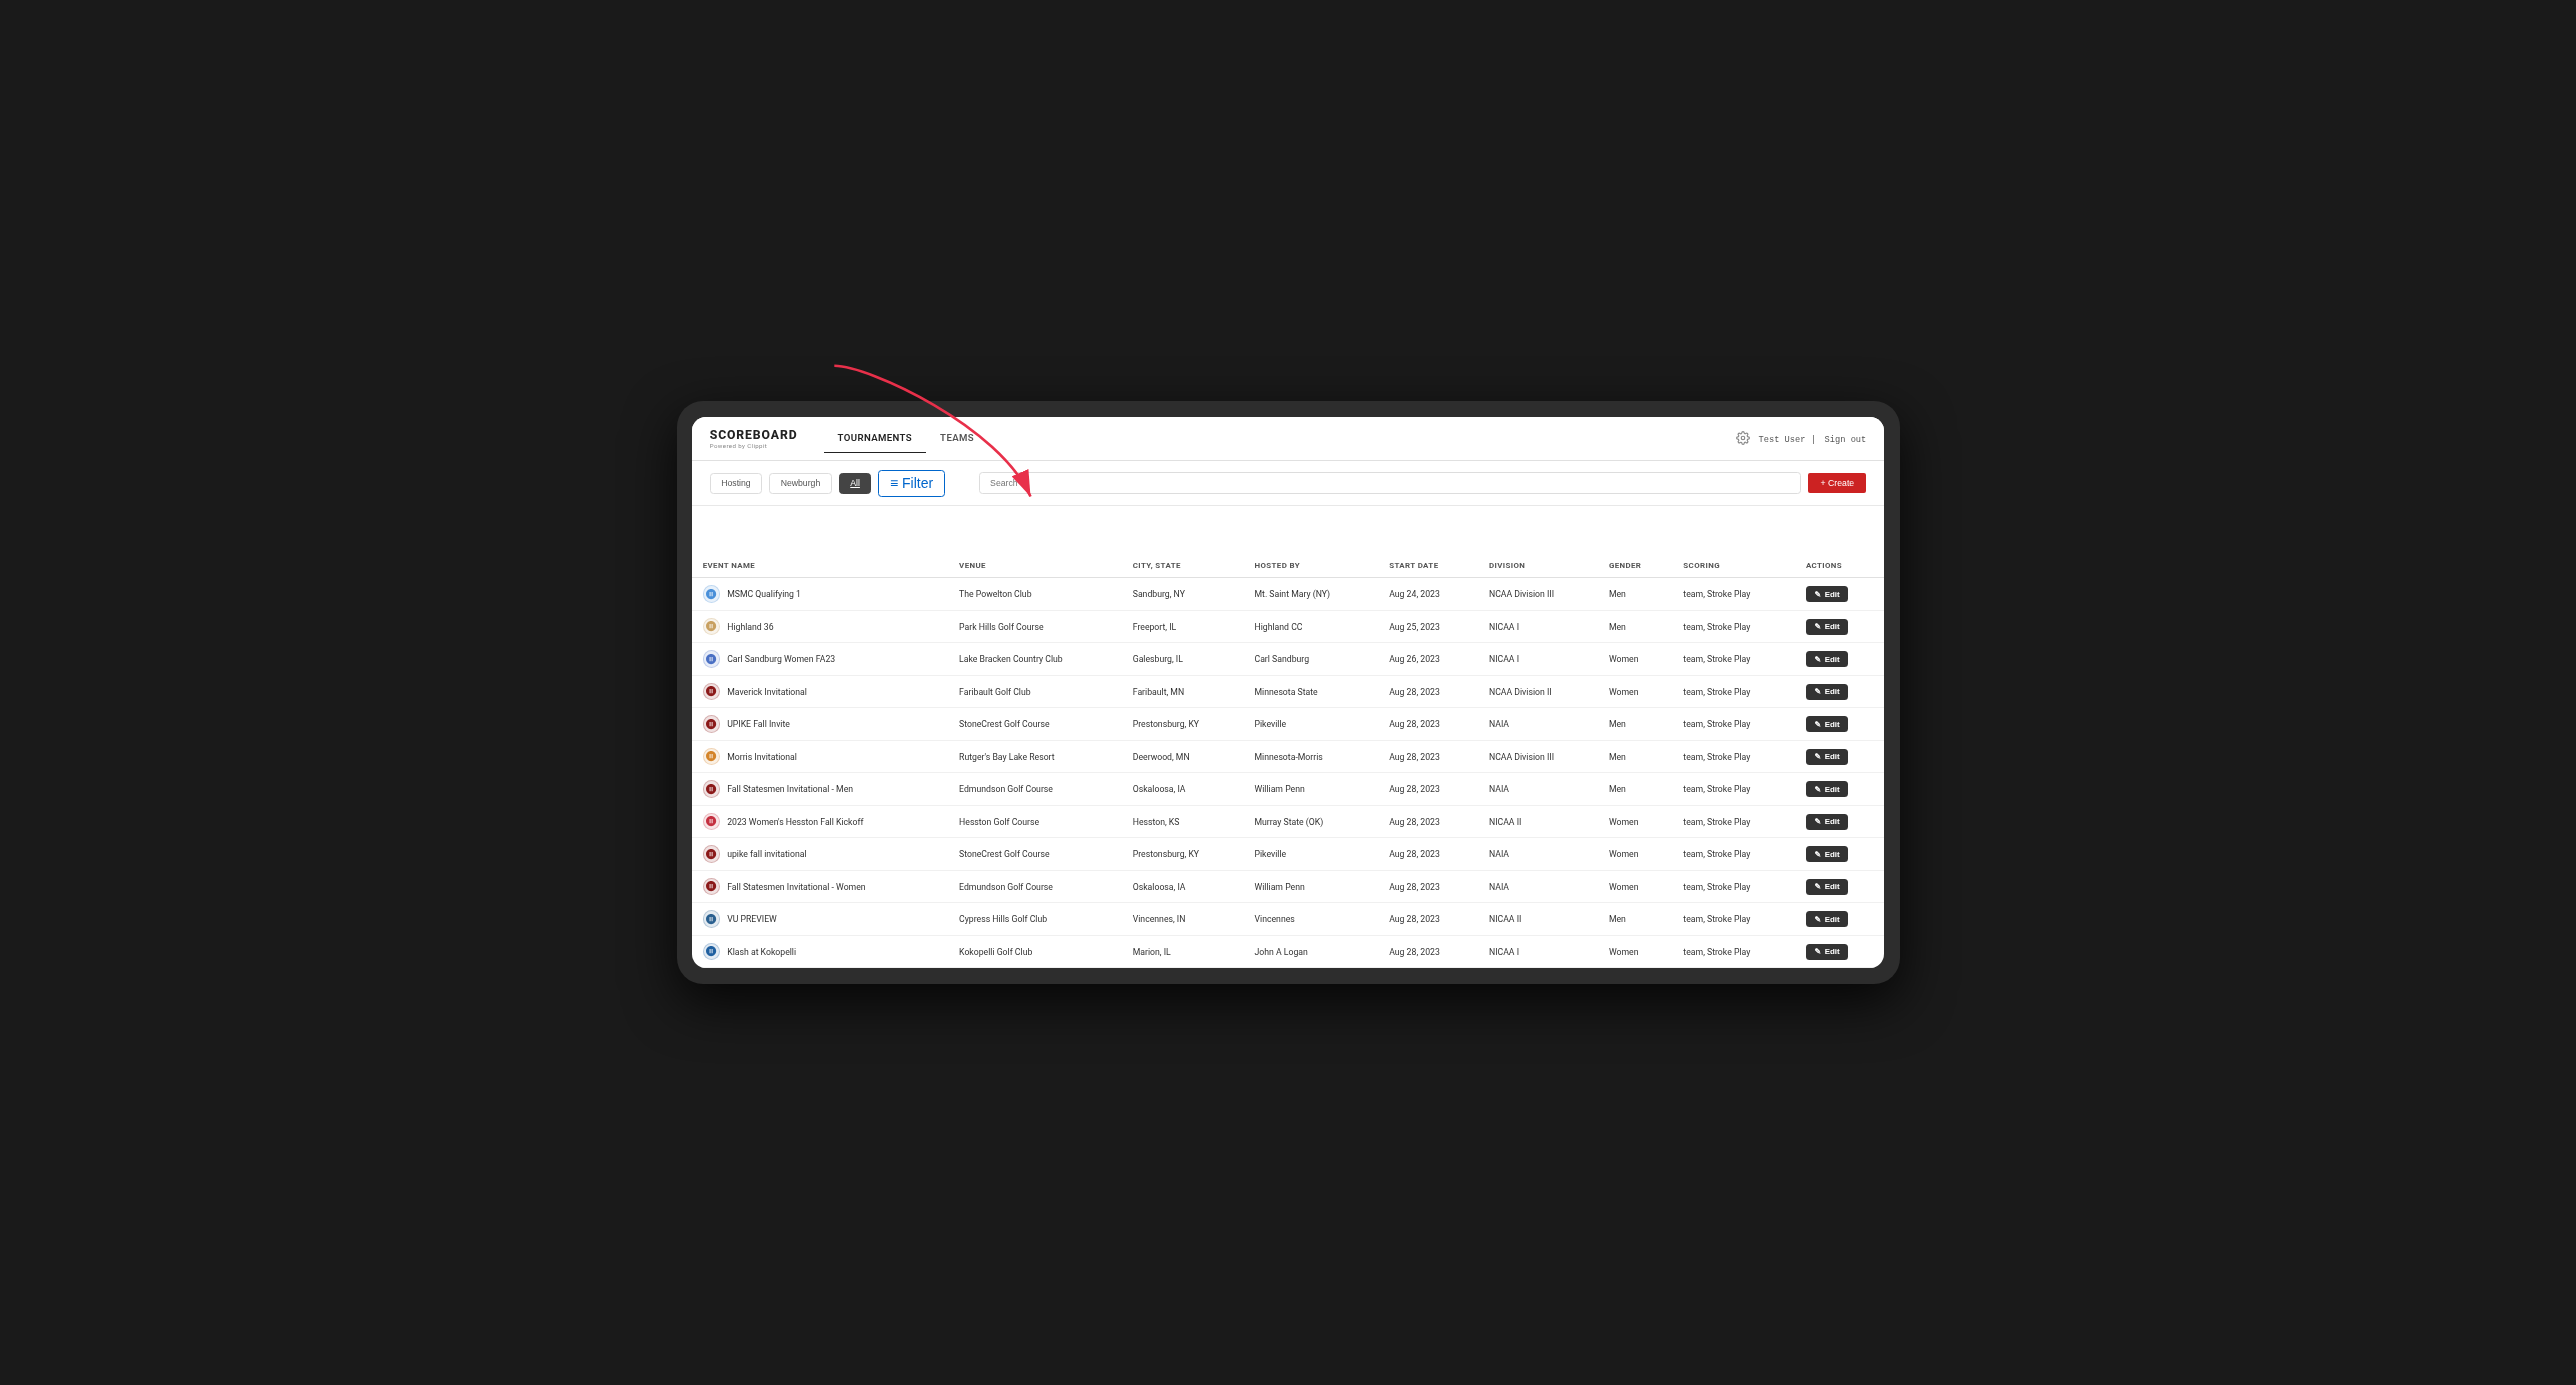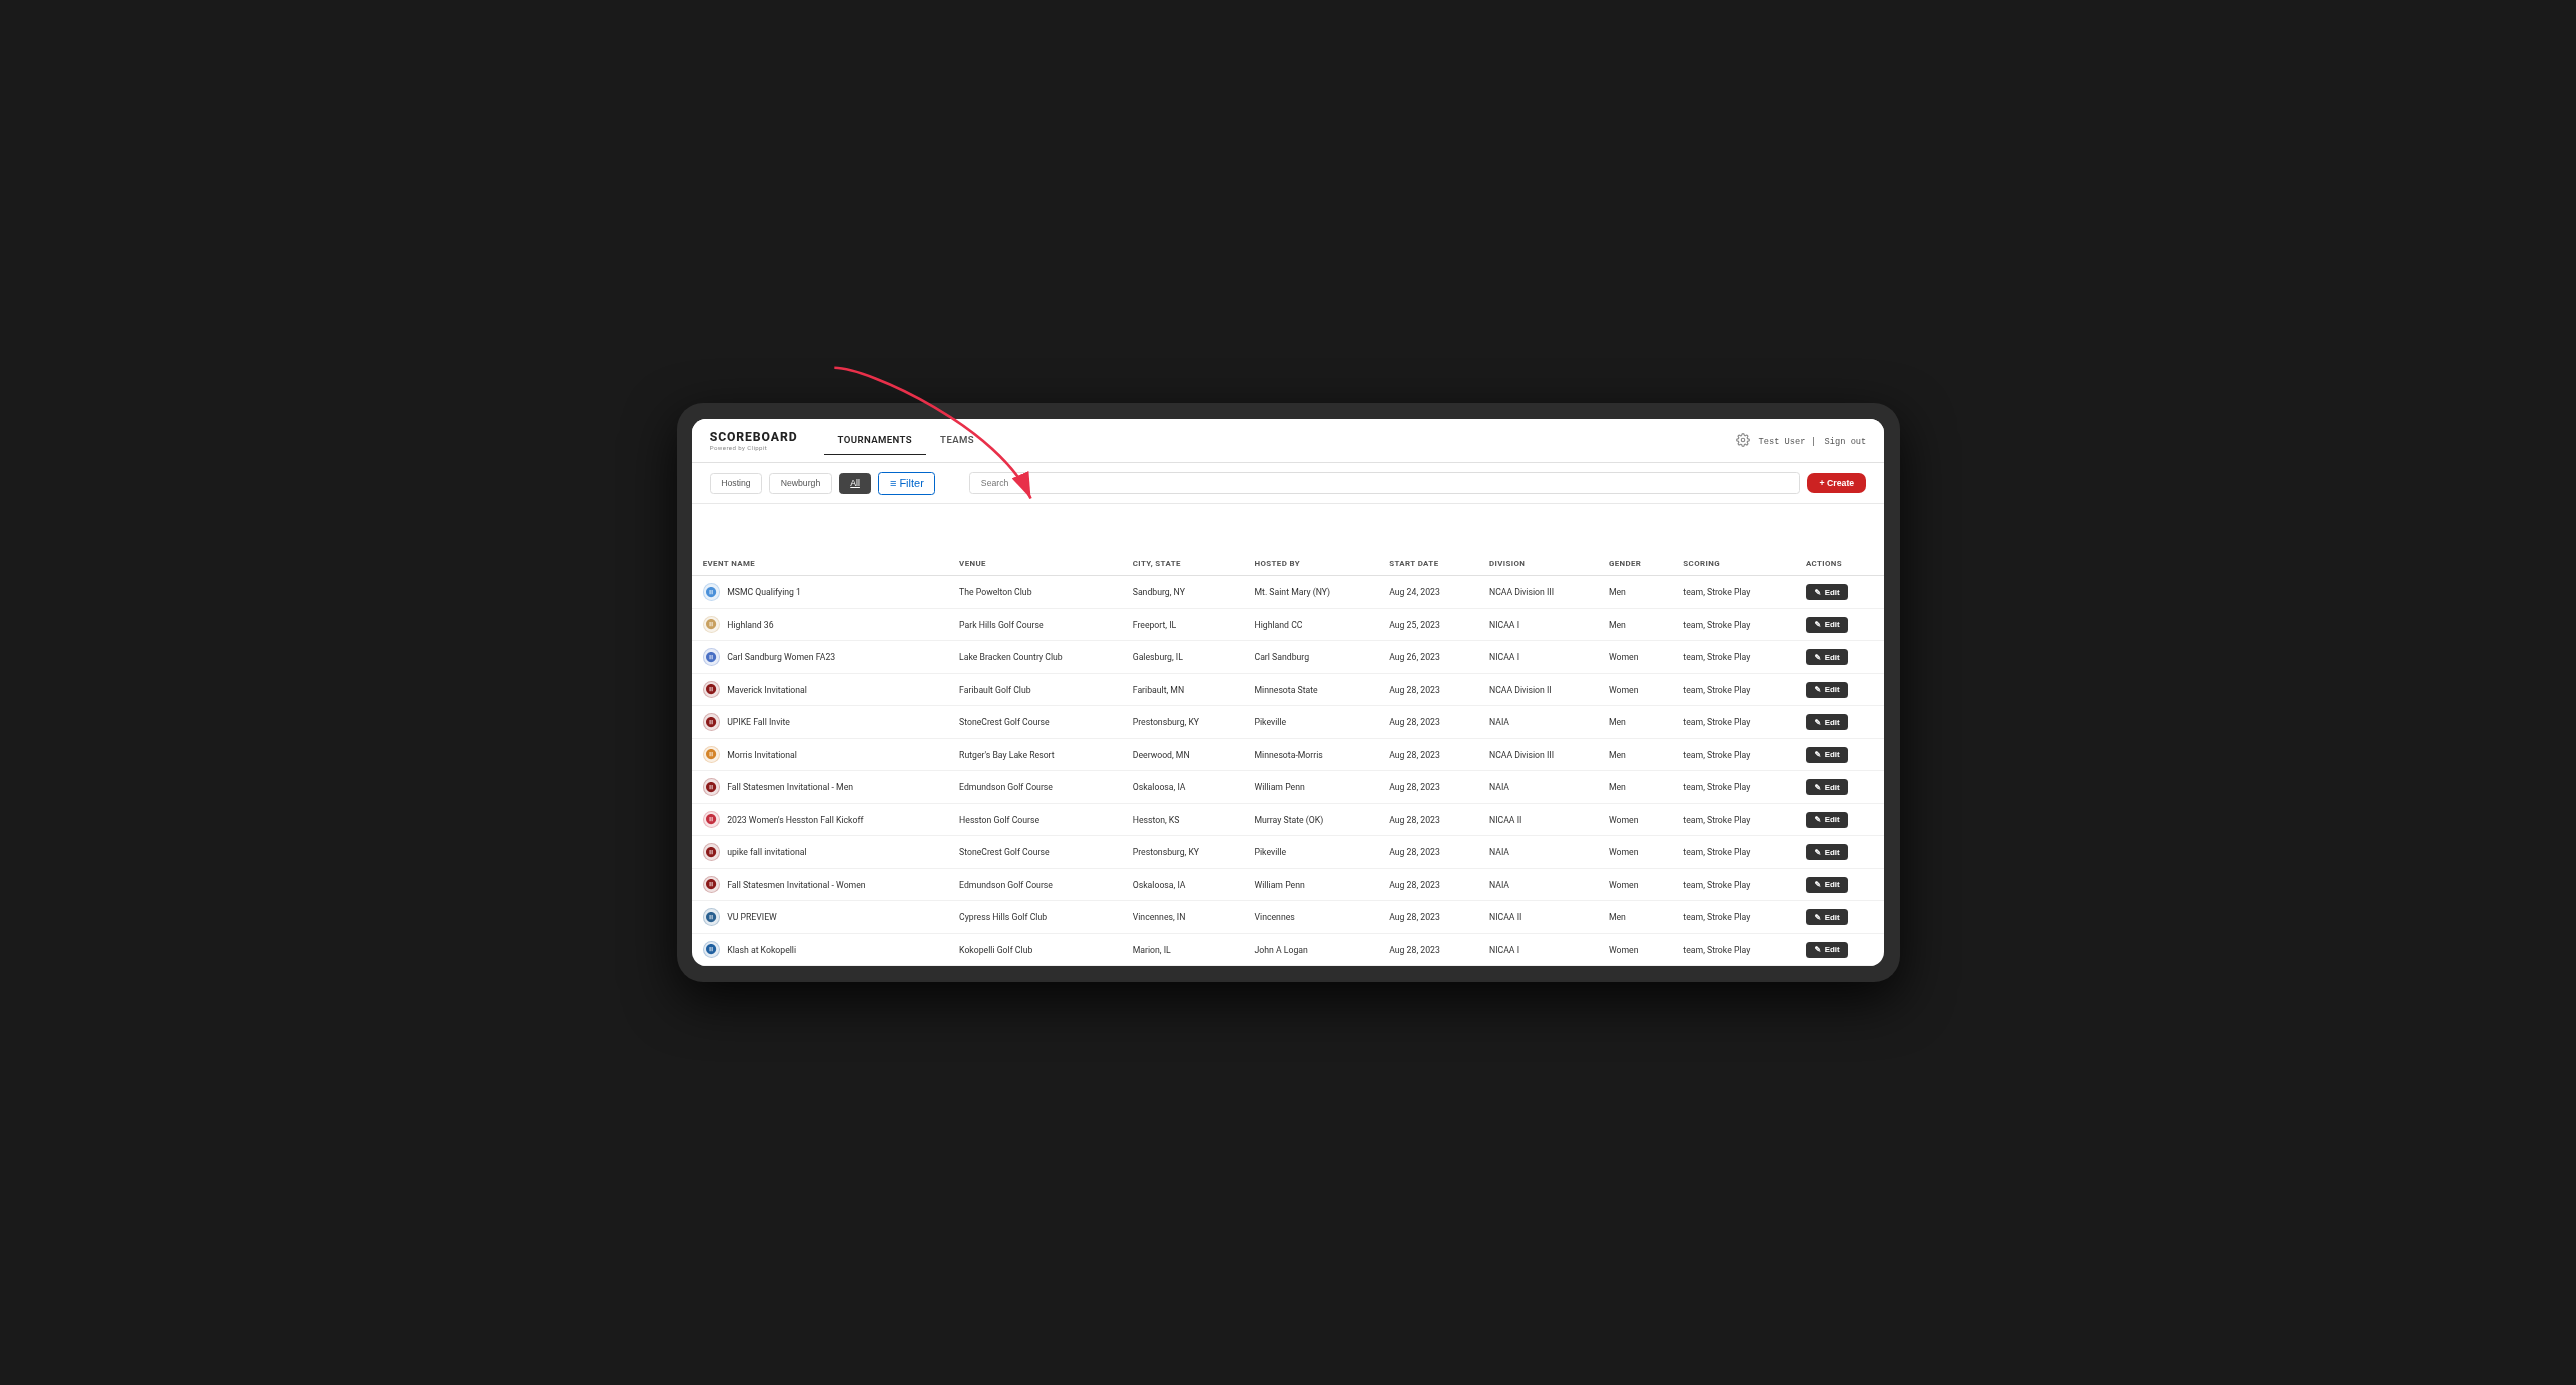--- a/index.html
+++ b/index.html
@@ -126,21 +126,21 @@
       color: white;
       border-color: #444;
       text-decoration: underline;
     }
 
     .filter-icon-btn {
       display: flex;
       align-items: center;
       gap: 3.5px;
       padding: 4.4px 10.5px;
-      font-size: 11px;
+      font-size: 14px;
       border: 0.9px solid #0066cc;
       border-radius: 3.5px;
       background: white;
       cursor: pointer;
       color: #0066cc;
     }
 
     .search-container {
       flex: 1;
       margin-left: 27px;
@@ -155,23 +155,23 @@
       outline: none;
       color: #555;
     }
 
     .create-btn {
       padding: 5.2px 12.2px;
       font-size: 8.7px;
       background: #cc2222;
       color: white;
       border: none;
-      border-radius: 7px;
+      border-radius: 2px;
       cursor: pointer;
-      font-weight: 700;
+      font-weight: 400;
       display: flex;
       align-items: center;
       gap: 3.5px;
     }
 
     
     .table-container {
       overflow-x: auto;
     }
 

